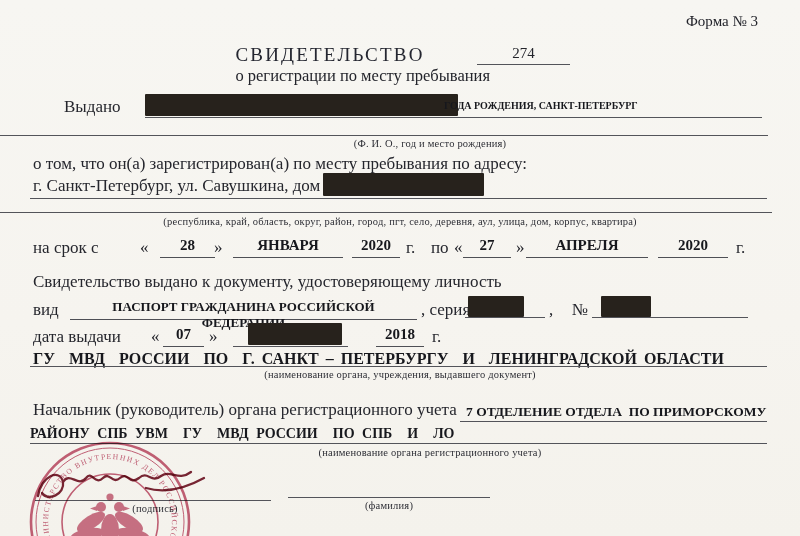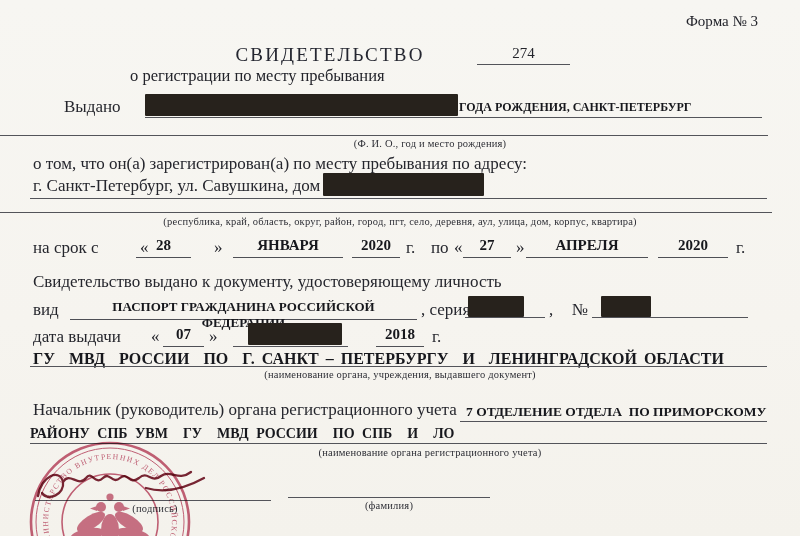--- a/index.html
+++ b/index.html
@@ -12,51 +12,51 @@
   .abs{position:absolute;}
   .t{font-size:17px; line-height:1.15; color:#25262d;}
   .small{font-size:15px;}
   .cap{font-size:10.5px; text-align:center; color:#2e2f36; letter-spacing:.2px;}
   .bold-fill{font-weight:bold; color:#17181d; white-space:pre;}
   .rule{border-top:1.3px solid #53545a; height:0;}
   .redact{background:#27221c; border-radius:1px;}
   .blank{border-bottom:1.4px solid #4e4f55; text-align:center; font-weight:bold;
          font-size:15px; color:#17181d; height:21px; box-sizing:border-box;}
   .title{font-size:19px; letter-spacing:2.2px; text-align:center; color:#242630;}
-  .subtitle{font-size:16.5px; text-align:left;}
+  .subtitle{font-size:16.5px; text-align:right;}
   .stamp-svg{mix-blend-mode:multiply; opacity:.92;}
   .sig-svg{mix-blend-mode:multiply;}
 </style>
 </head>
 <body>
 
 <div class="page">
 
   <div class="abs small" style="right:42px; top:13px;">Форма № 3</div>
   <div class="abs title" style="left:150px; top:44px; width:360px;">СВИДЕТЕЛЬСТВО</div>
   <div class="abs small" style="left:477px; top:45px; width:93px; text-align:center; border-bottom:1.4px solid #53545a; height:19px;">274</div>
   <div class="abs subtitle" style="left:130px; top:66px; width:360px;">о регистрации по месту пребывания</div>
 
   <div class="abs t" style="left:64px; top:97px;">Выдано</div>
   <div class="abs redact" style="left:145px; top:94px; width:313px; height:22px;"></div>
-  <div class="abs bold-fill" style="left:459px; top:100px; font-size:12px;">ГОДА РОЖДЕНИЯ, САНКТ-ПЕТЕРБУРГ</div>
+  <div class="abs bold-fill" style="left:444px; top:100px; font-size:10px;">ГОДА РОЖДЕНИЯ, САНКТ-ПЕТЕРБУРГ</div>
   <div class="abs rule" style="left:145px; top:117px; width:617px;"></div>
   <div class="abs rule" style="left:0px; top:135px; width:768px;"></div>
   <div class="abs cap" style="left:50px; top:138px; width:760px;">(Ф. И. О., год и место рождения)</div>
 
   <div class="abs t" style="left:33px; top:154px;">о том, что он(а) зарегистрирован(а) по месту пребывания по адресу:</div>
   <div class="abs t" style="left:33px; top:176px;">г. Санкт-Петербург, ул. Савушкина, дом</div>
   <div class="abs redact" style="left:323px; top:173px; width:161px; height:23px;"></div>
   <div class="abs rule" style="left:30px; top:198px; width:737px;"></div>
   <div class="abs rule" style="left:0px; top:212px; width:772px;"></div>
   <div class="abs cap" style="left:20px; top:216px; width:760px;">(республика, край, область, округ, район, город, пгт, село, деревня, аул, улица, дом, корпус, квартира)</div>
 
   <div class="abs t" style="left:33px; top:238px;">на срок с</div>
   <div class="abs t" style="left:140px; top:238px;">«</div>
-  <div class="abs blank" style="left:136px; top:237px; width:55px;">28</div>
+  <div class="abs blank" style="left:160px; top:237px; width:55px;">28</div>
   <div class="abs t" style="left:214px; top:238px;">»</div>
   <div class="abs blank" style="left:233px; top:237px; width:110px;">ЯНВАРЯ</div>
   <div class="abs blank" style="left:352px; top:237px; width:48px;">2020</div>
   <div class="abs t" style="left:406px; top:238px;">г.</div>
   <div class="abs t" style="left:431px; top:238px;">по</div>
   <div class="abs t" style="left:454px; top:238px;">«</div>
   <div class="abs blank" style="left:463px; top:237px; width:48px;">27</div>
   <div class="abs t" style="left:516px; top:238px;">»</div>
   <div class="abs blank" style="left:526px; top:237px; width:122px;">АПРЕЛЯ</div>
   <div class="abs blank" style="left:658px; top:237px; width:70px;">2020</div>

